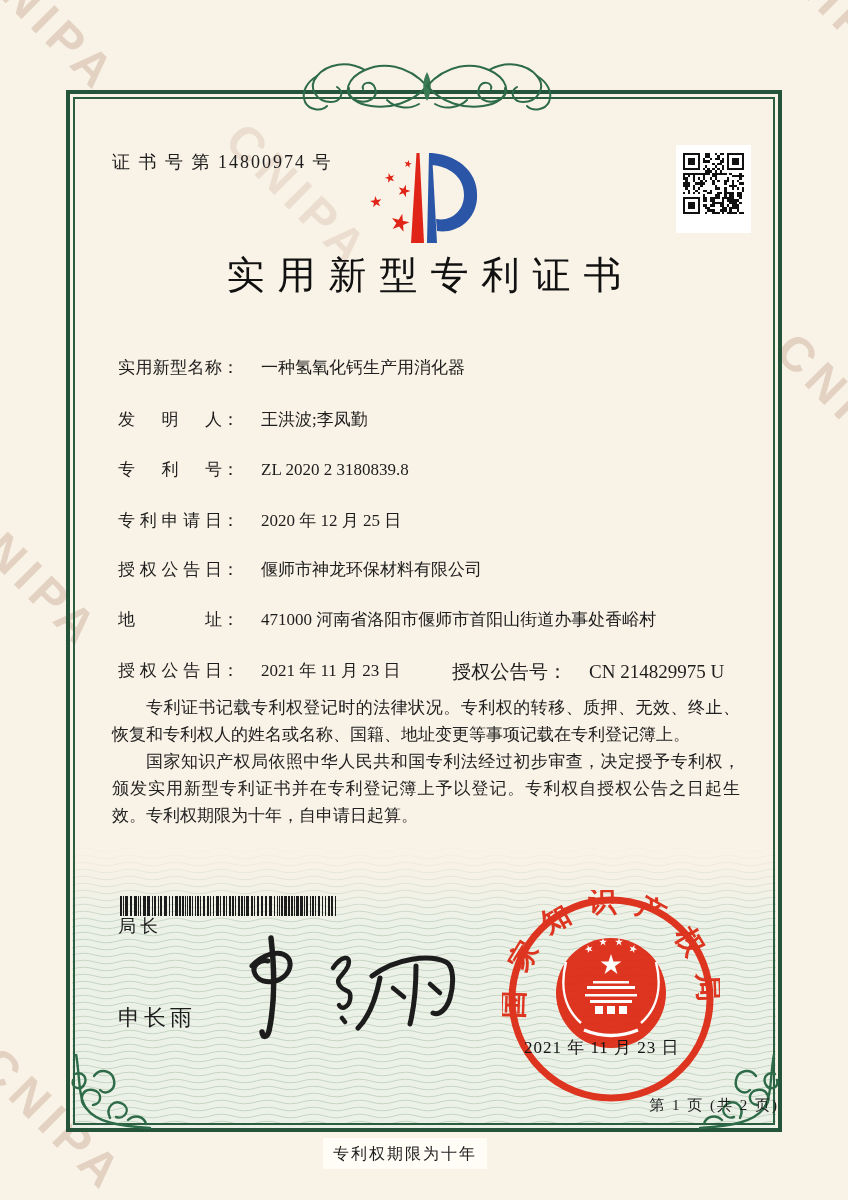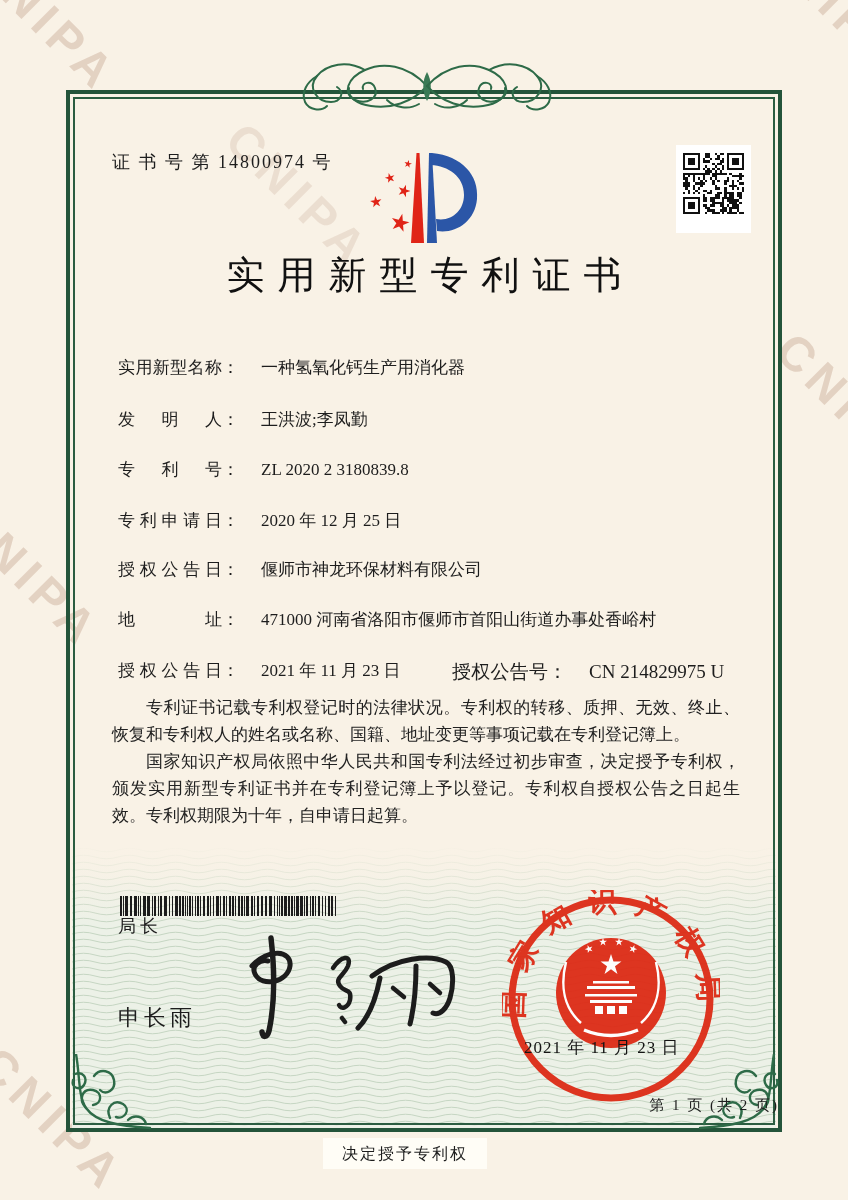--- a/index.html
+++ b/index.html
@@ -229,13 +229,13 @@
     <use href="#sst" transform="translate(131,59) scale(4.2) rotate(20)" fill="#fff"></use>
     <path d="M85,96 h48 v3 h-48 z M91,91 h36 v2.5 h-36 z M83,104 h52 v2.5 h-52 z M88,110 h42 v3 h-42 z" fill="#fff"></path>
     <path d="M93,116 h8 v8 h-8 z M105,116 h8 v8 h-8 z M117,116 h8 v8 h-8 z" fill="#fff"></path>
     <path d="M64,72 C58,96 62,118 79,133 M154,72 C160,96 156,118 139,133" stroke="#fff" stroke-width="2.5" fill="none"></path>
     <path d="M82,140 q27,11 54,0" stroke="#fff" stroke-width="3.5" fill="none"></path>
   </g>
 </svg>
 <div class="abs seal-date">2021 年 11 月 23 日</div>
 
 <div class="abs pagination">第 1 页 (共 2 页)</div>
-<div class="abs footnote">决定授予专利权</div>
+<div class="abs footnote">专利权期限为十年</div>
 
 </body></html>

